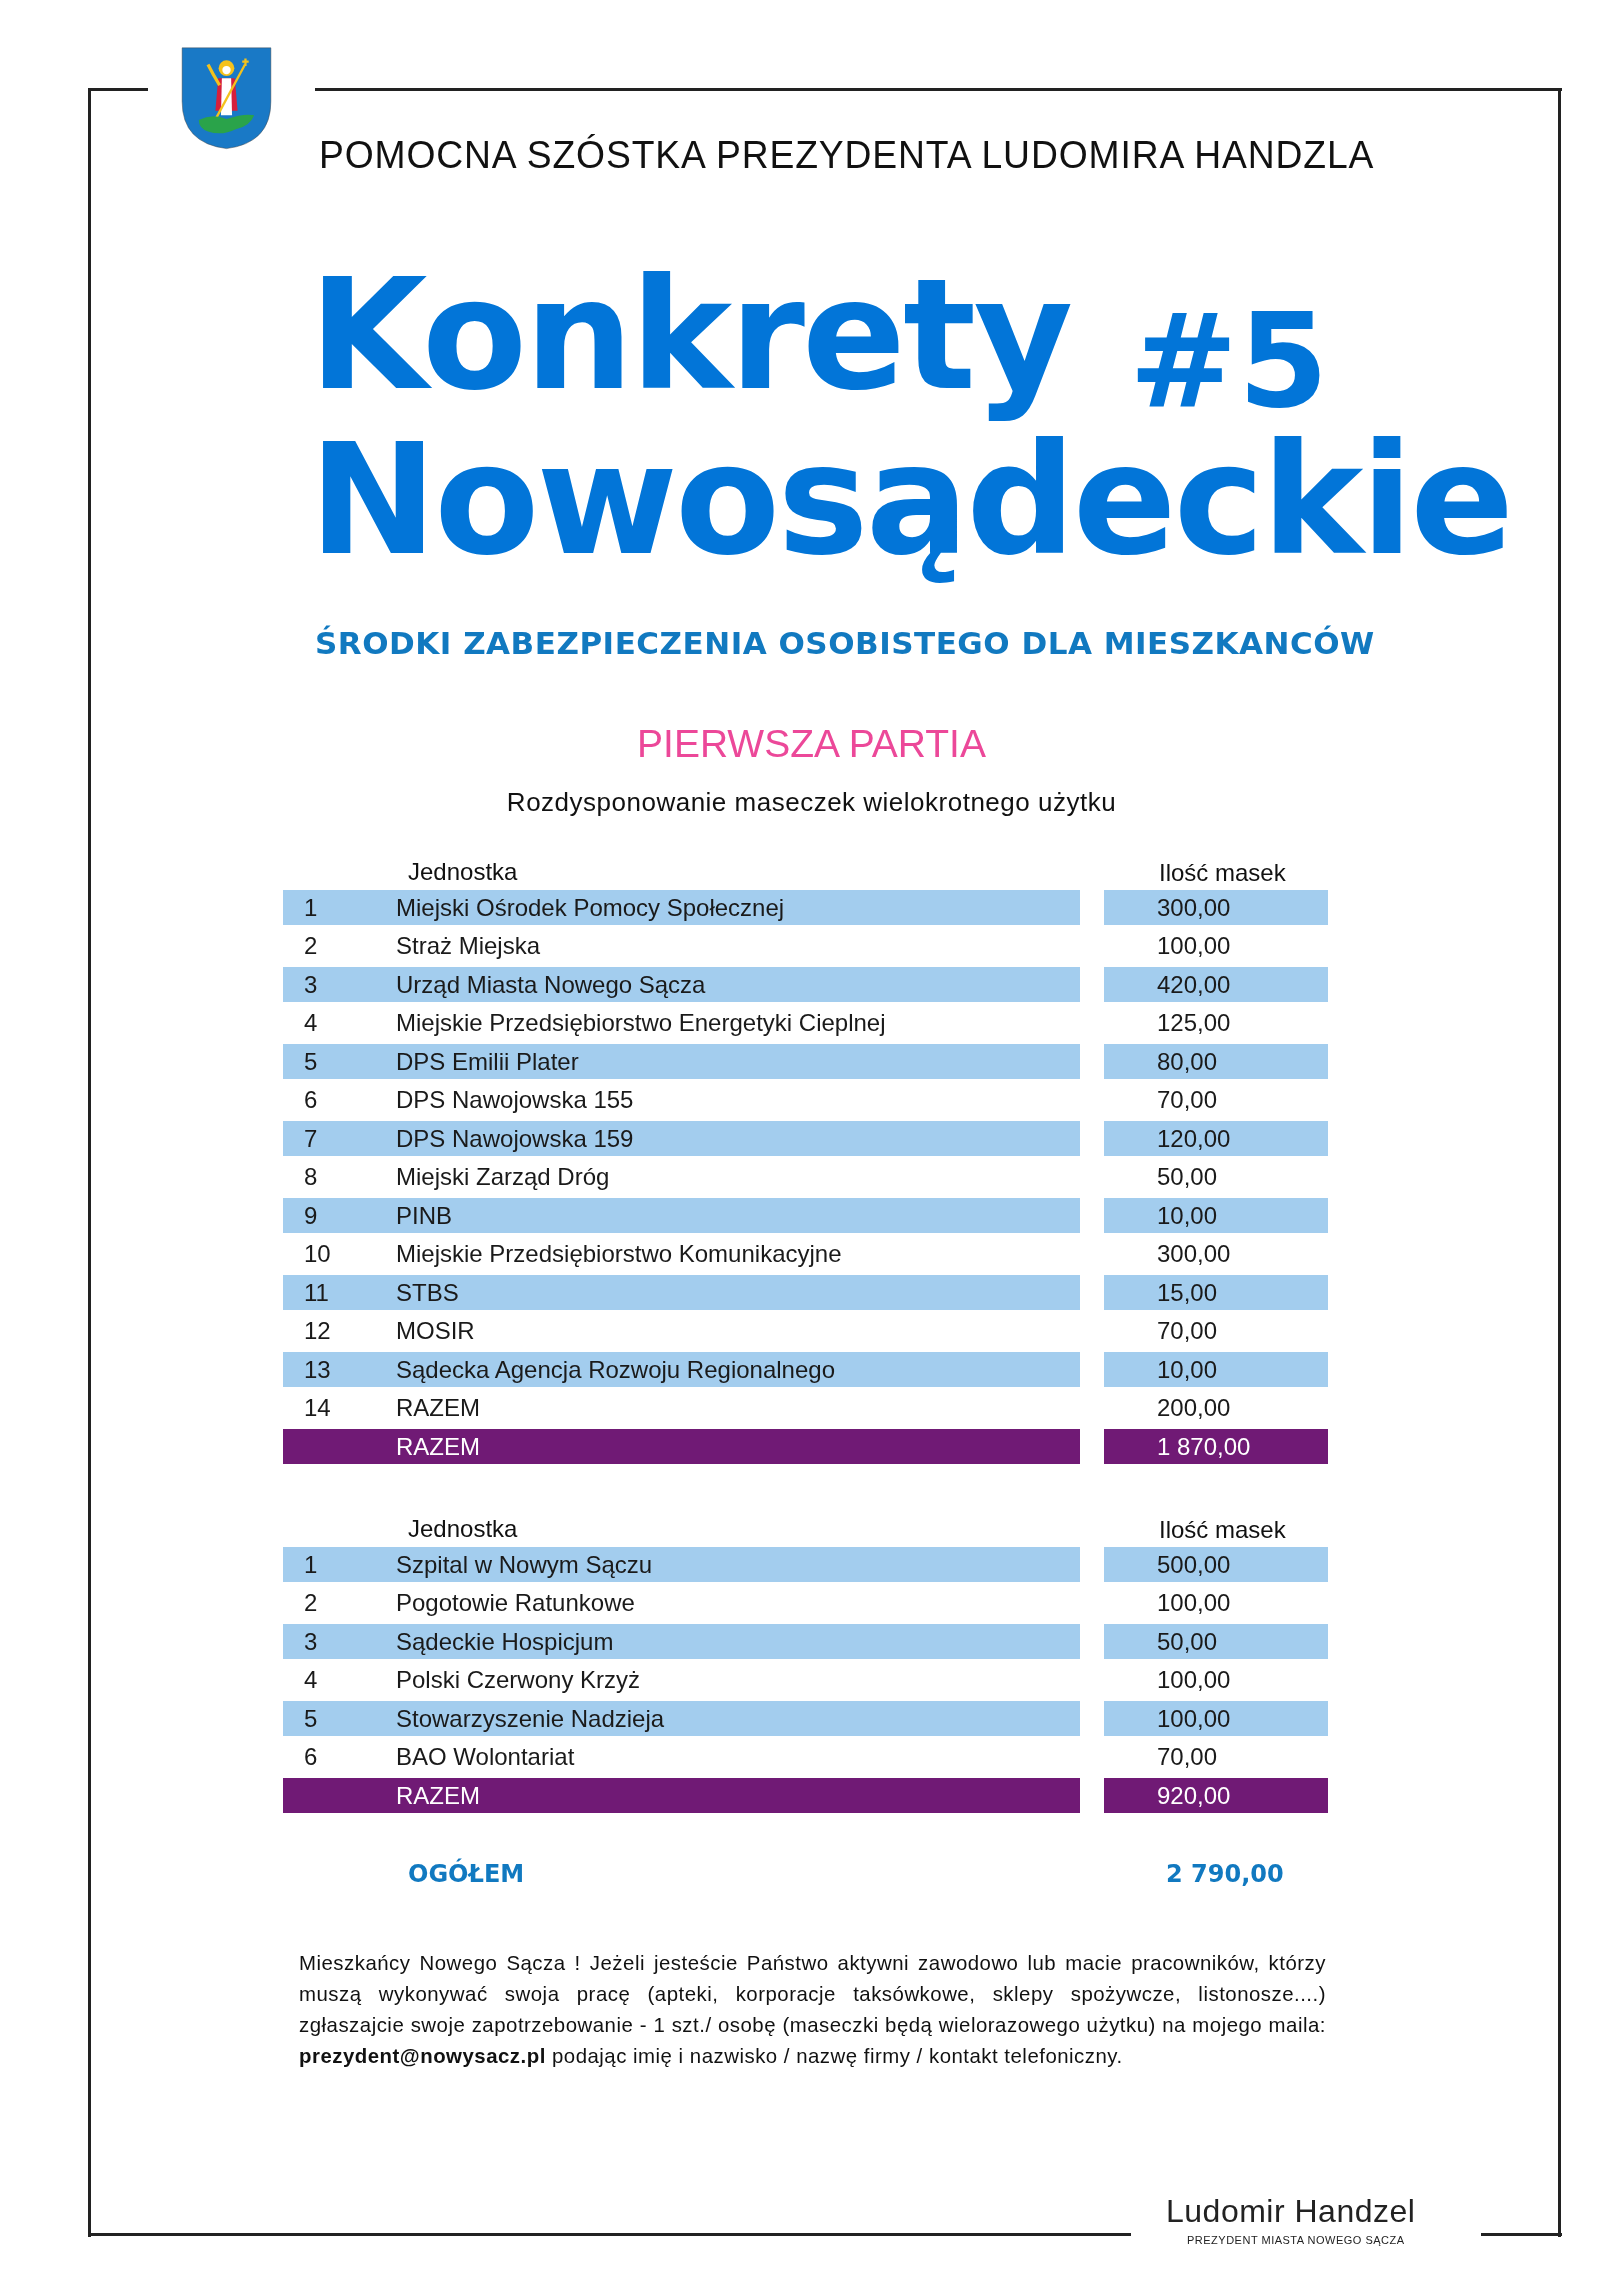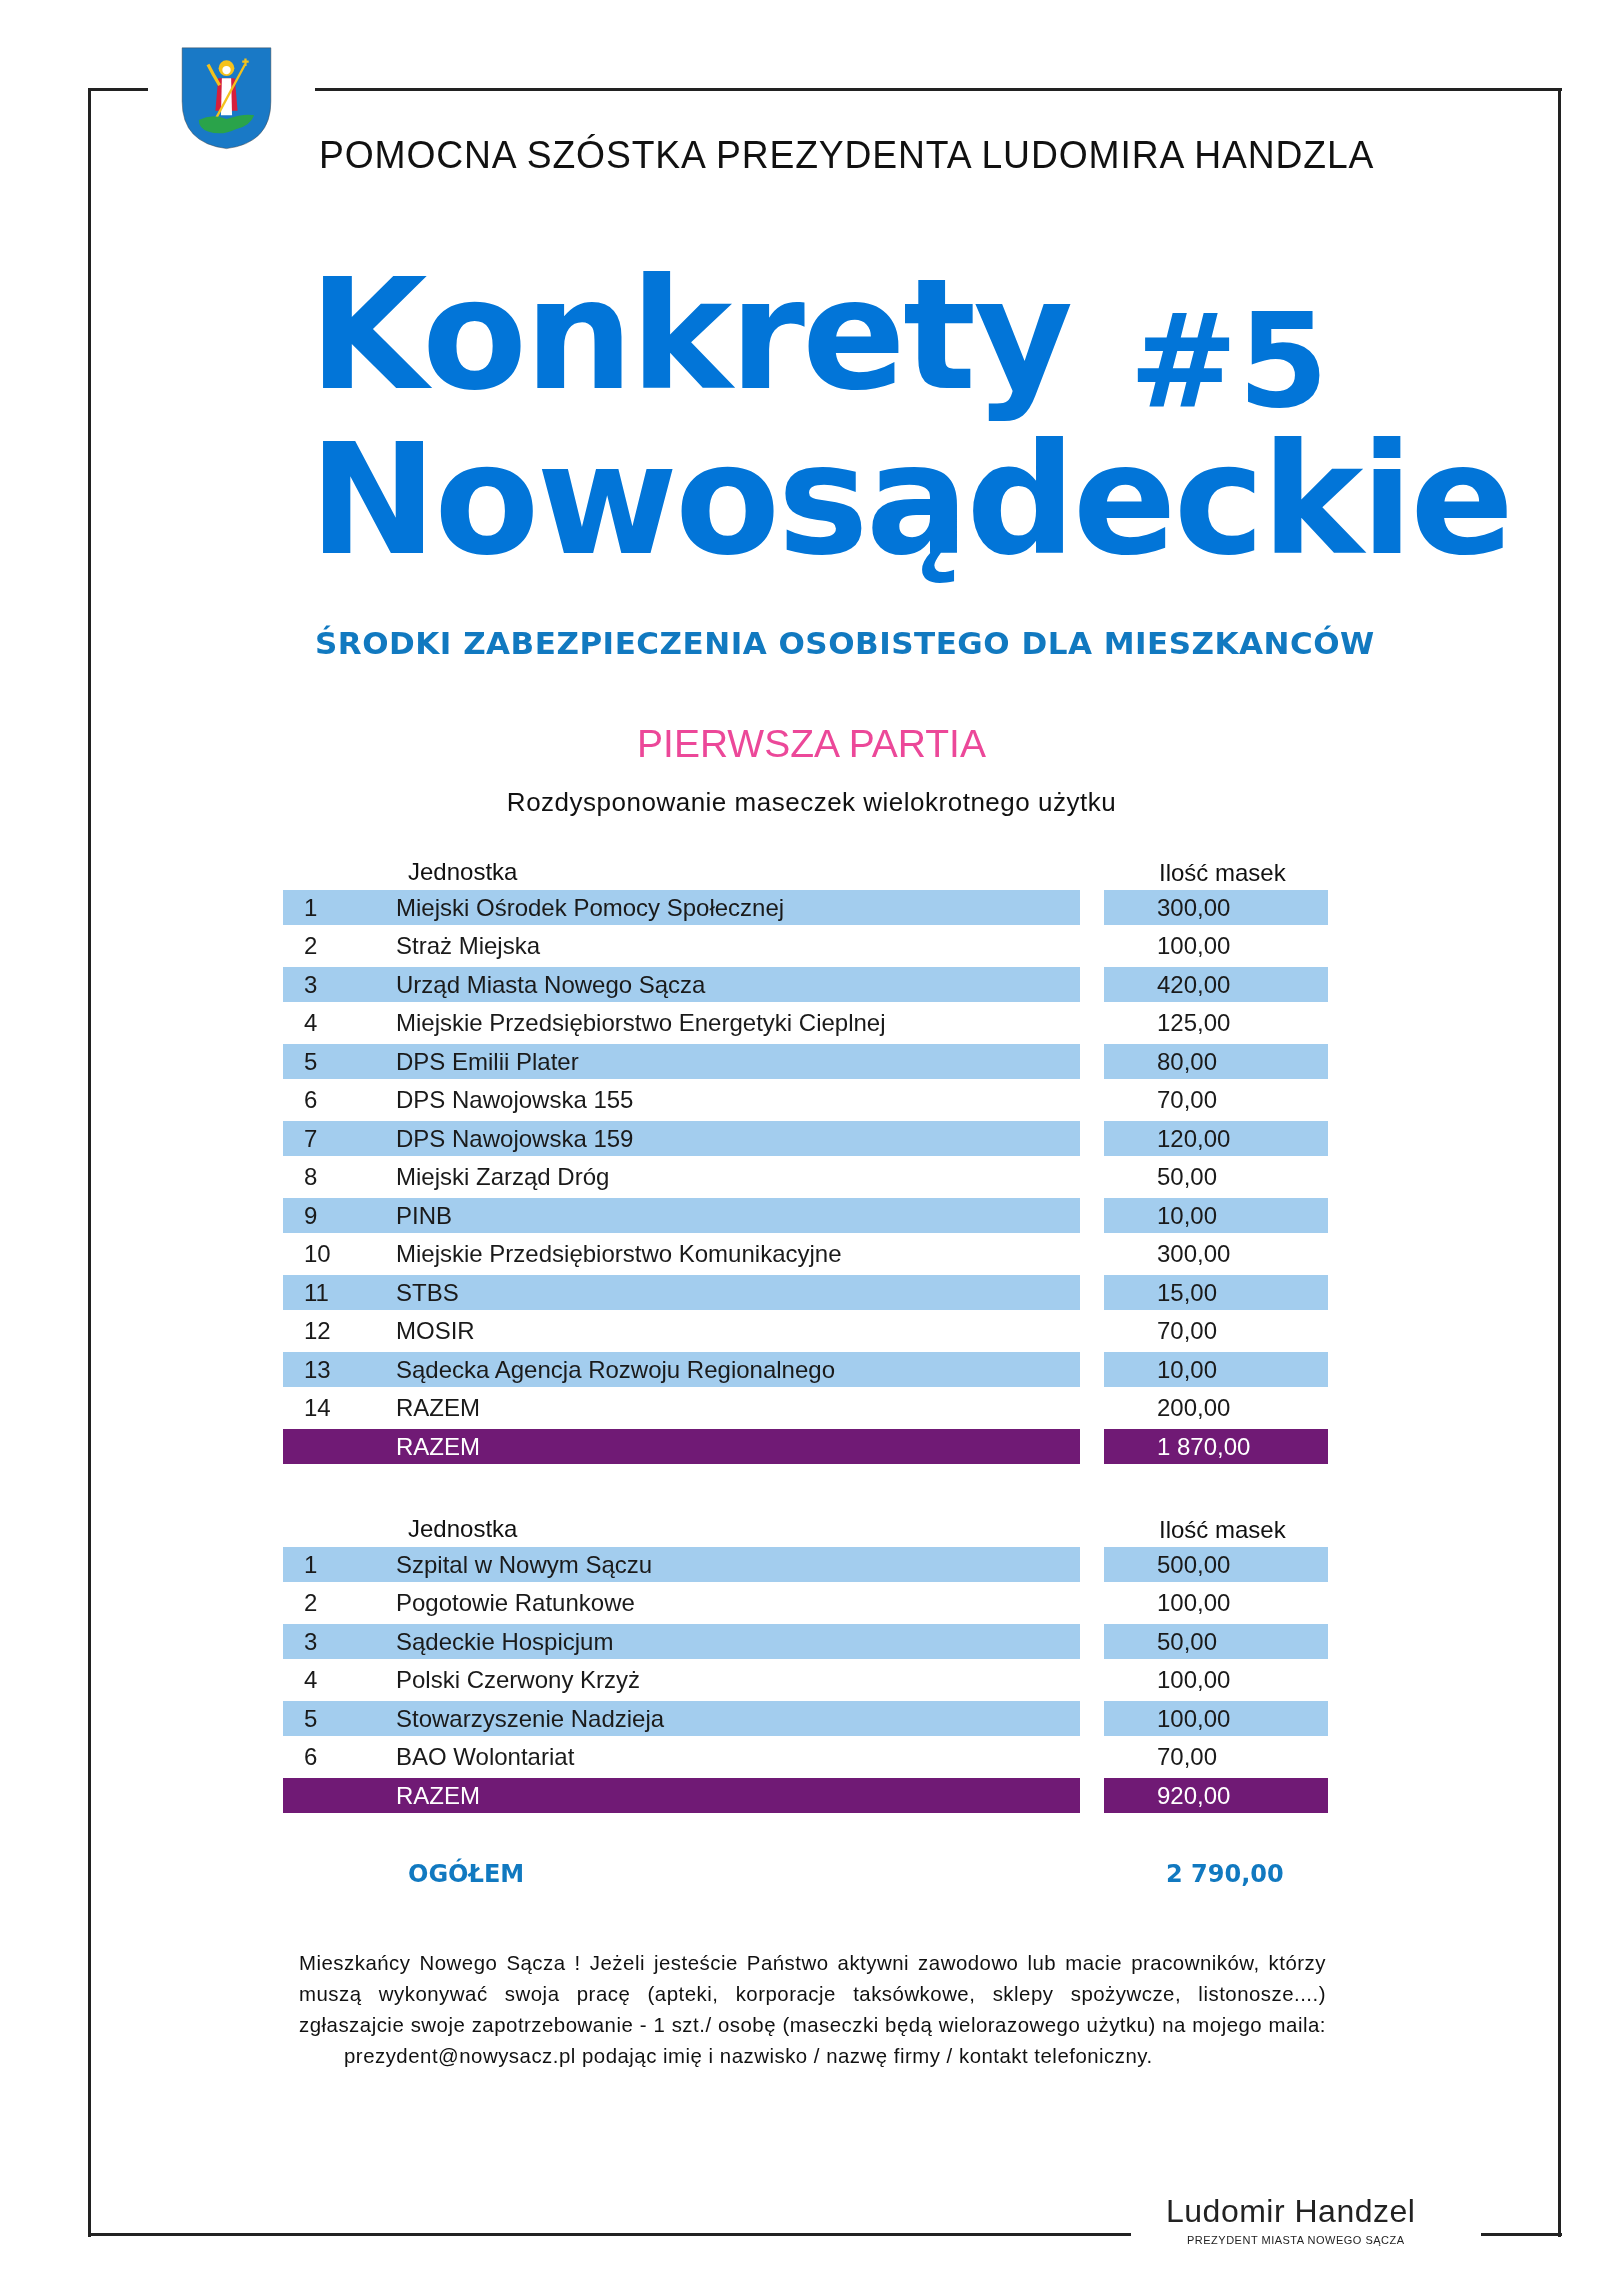--- a/index.html
+++ b/index.html
@@ -20,21 +20,21 @@
   .thead .h-qty { position:absolute; left:876px; top:1.4px; }
   .row { position:relative; height:35px; margin-top:3.5px; font-size:24px; }
   .cell { position:absolute; top:0; height:35px; line-height:35px; }
   .c-num { left:0; width:71px; padding-left:21px; box-sizing:border-box; }
   .c-name { left:70px; width:727px; padding-left:43px; box-sizing:border-box; white-space:nowrap; }
   .c-qty { left:821px; width:224px; padding-left:53px; box-sizing:border-box; }
   .row.alt .cell { background:#a3cdee; }
   .row.total .cell { background:#701a75; color:#ffffff; }
   .ogolem { position:absolute; top:1860px; font-size:24px; font-weight:bold; font-family:"DejaVu Sans", sans-serif; color:#1179c0; }
   .para { position:absolute; left:299px; top:1948px; width:1027px; font-size:20.4px; line-height:31px; text-align:justify; color:#111; letter-spacing:0.5px; }
-  .para b { font-weight:normal;margin-left:45px; }
+  .para b { font-weight:bold; }
   .sig-name { position:absolute; left:1166px; top:2193px; font-size:32px; color:#222; letter-spacing:0.5px; }
   .sig-role { position:absolute; left:1187px; top:2234px; font-size:11px; color:#222; letter-spacing:0.5px; }
 </style>
 </head>
 <body>
 
 <div class="frame-line" style="left:88px; top:88px; width:60px; height:3.2px;"></div>
 <div class="frame-line" style="left:315px; top:88px; width:1247px; height:3.2px;"></div>
 <div class="frame-line" style="left:88px; top:88px; width:3.2px; height:2149px;"></div>
 <div class="frame-line" style="left:1558px; top:88px; width:3.2px; height:2149px;"></div>

